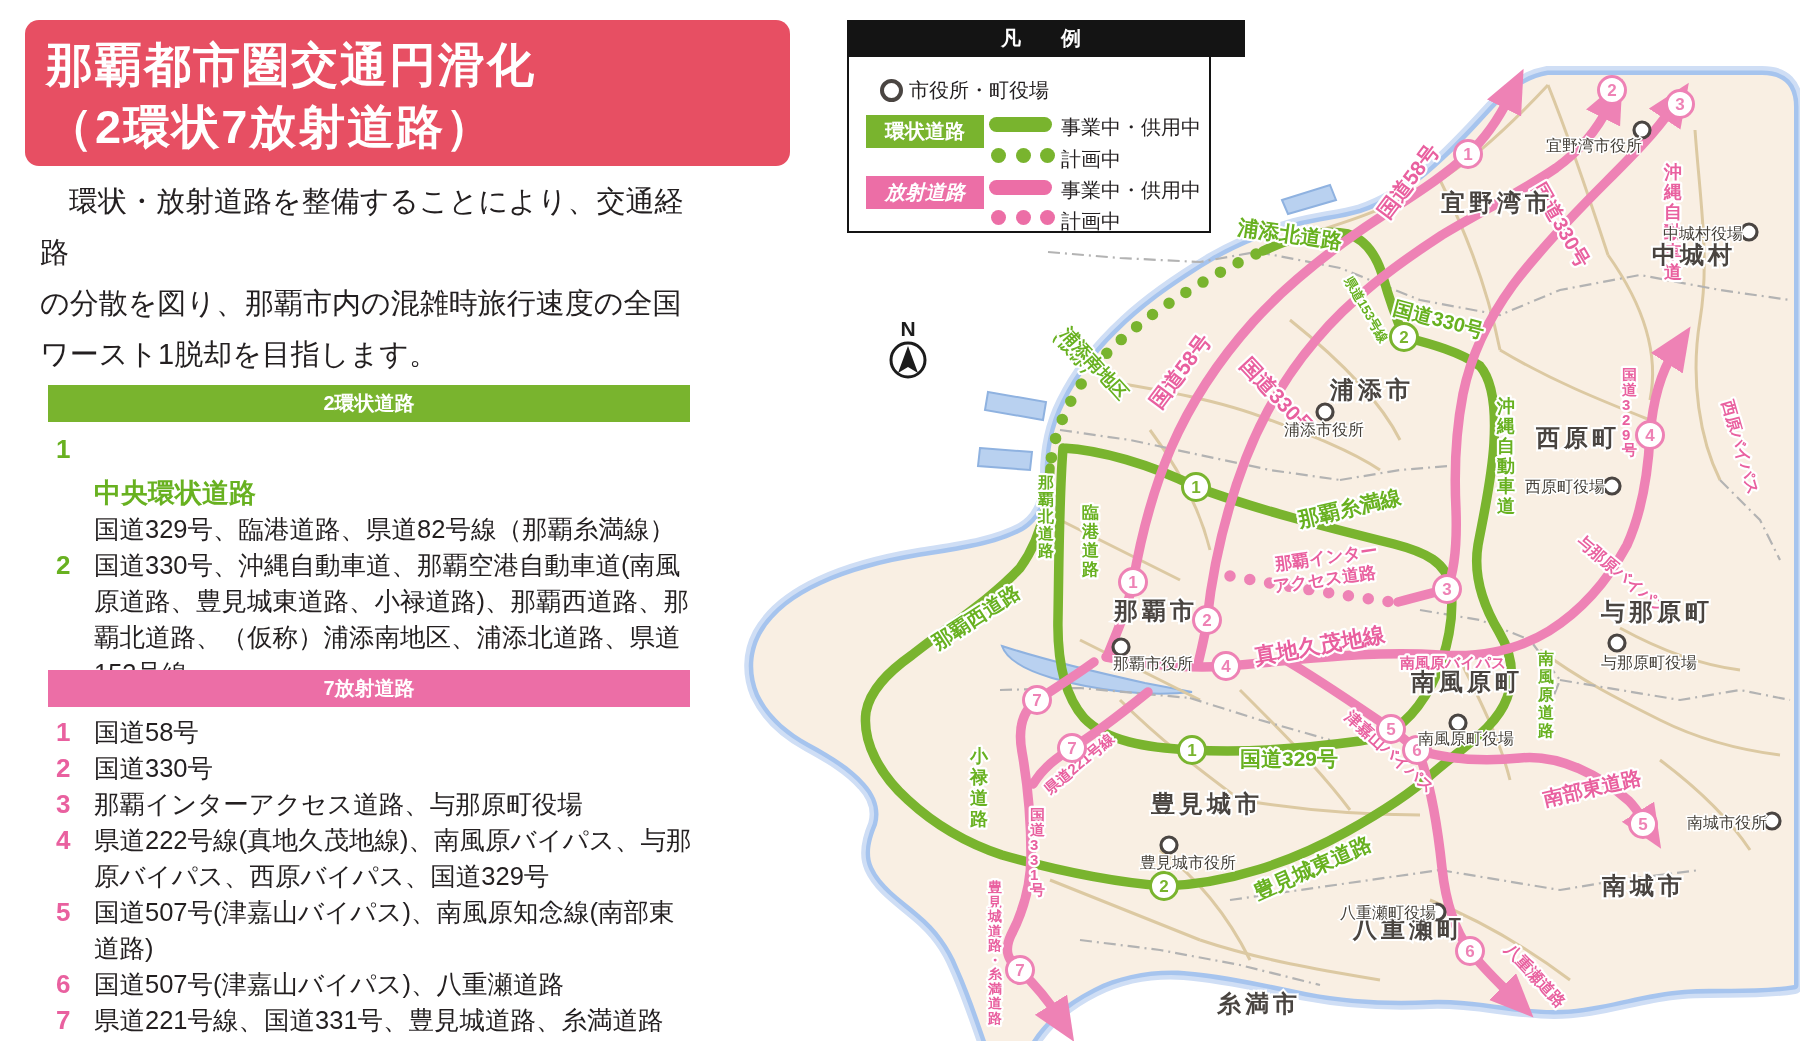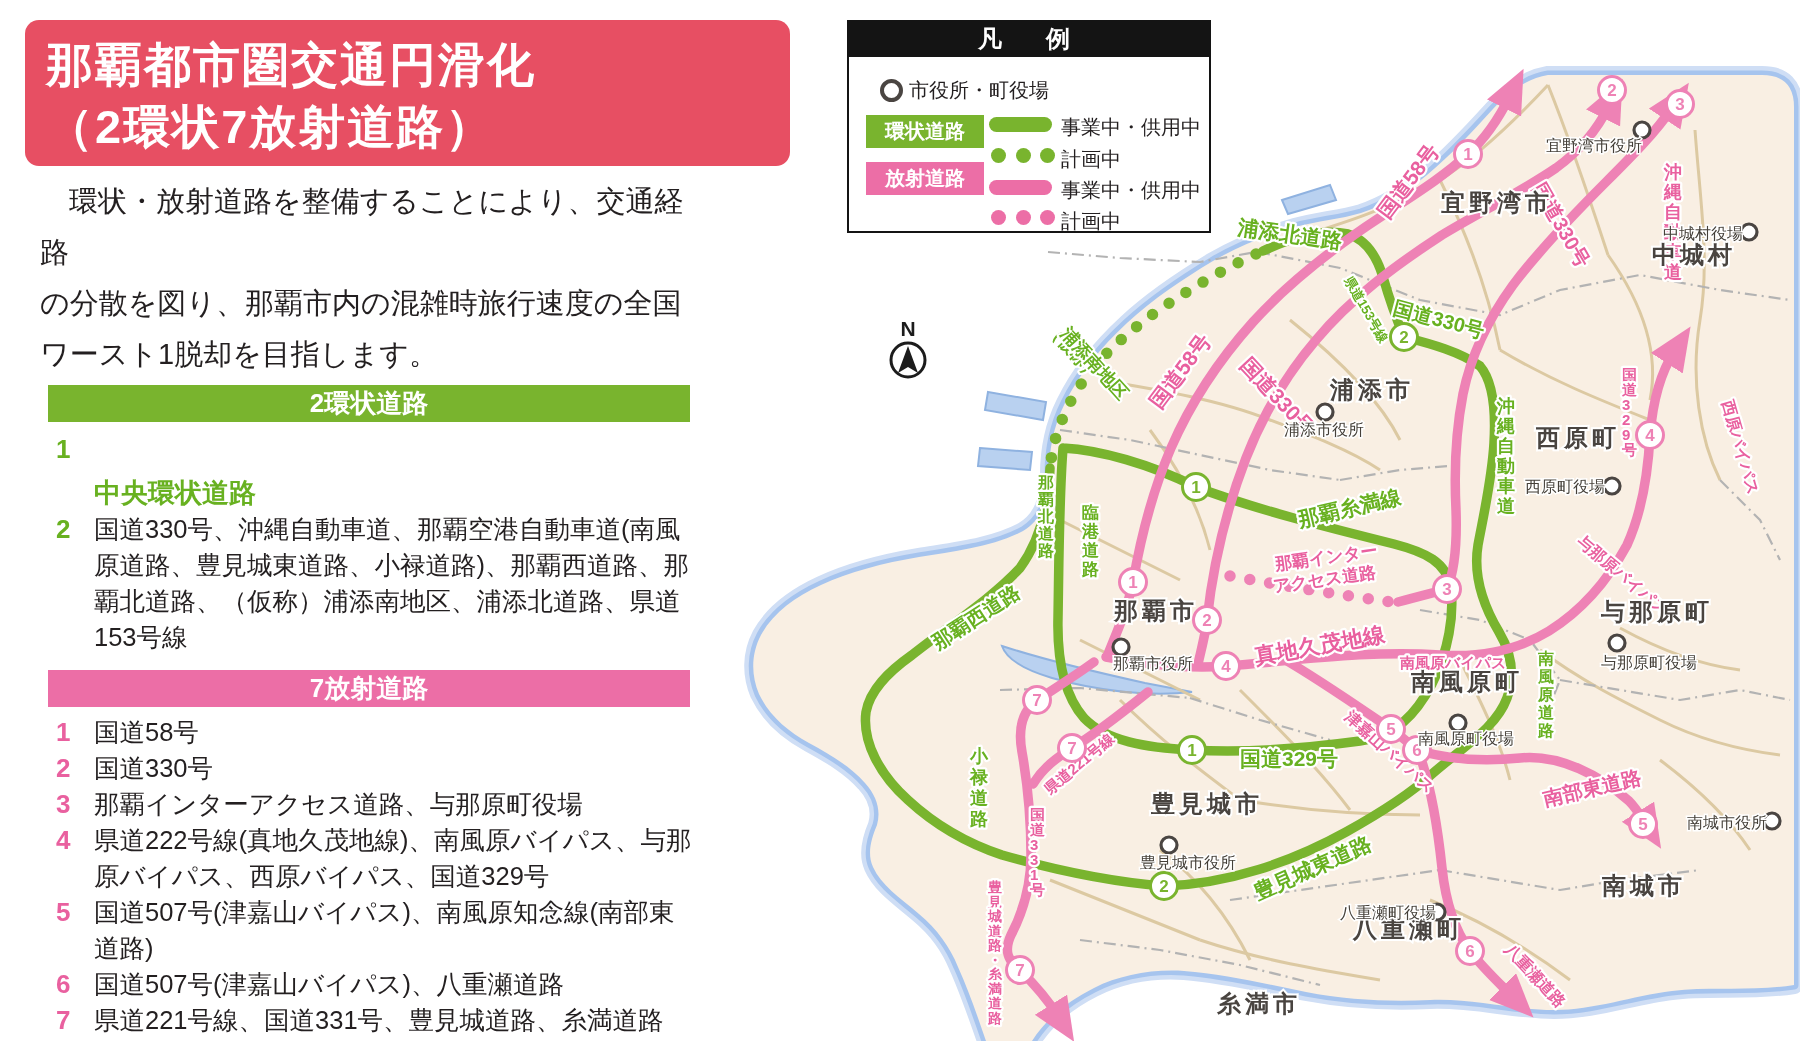--- a/index.html
+++ b/index.html
@@ -13,50 +13,50 @@
     background:#e74f63;border-radius:14px;color:#fff;font-weight:bold;
     font-size:47px;line-height:62px;padding:14px 0 0 21px;box-sizing:border-box;
     letter-spacing:2px;
   }
   .intro{
     position:absolute;left:40px;top:176px;width:665px;
     font-size:29px;line-height:51px;white-space:pre-line;color:#231f20;
   }
   .sec-bar{
     position:absolute;left:48px;width:642px;height:37px;color:#fff;
-    font-size:26px;font-weight:bold;text-align:center;line-height:37px;
+    font-size:20px;font-weight:bold;text-align:center;line-height:37px;
   }
   .sec-bar.green{top:385px;background:#79b42e;}
   .sec-bar.pink{top:670px;background:#ec6ea6;}
   .list{position:absolute;left:48px;width:650px;}
   .ring-list{top:431px;}
   .radial-list{top:714px;}
   .item{display:flex;align-items:flex-start;}
   .num{flex:0 0 46px;font-weight:bold;font-size:26px;line-height:36px;padding-left:8px;box-sizing:border-box;}
   .num.g{color:#68b120;}
   .num.p{color:#e9609f;}
   .body{width:600px;}
   .ititle{font-size:27px;font-weight:bold;color:#68b120;line-height:36px;margin-top:44px;}
   .idesc{font-size:25.5px;line-height:36px;color:#231f20;}
   .itext{width:600px;font-size:25.5px;line-height:36px;color:#231f20;}
   
   .legend{
     position:absolute;left:847px;top:20px;width:364px;height:213px;
     background:#fff;border:2px solid #141414;box-sizing:border-box;z-index:5;
   }
   .legend-header{
-    position:absolute;left:-2px;top:-2px;width:364px;height:37px;background:#141414;
-    color:#fff;font-size:24px;font-weight:bold;text-align:center;line-height:37px;letter-spacing:10px;
+    position:absolute;left:-2px;top:-2px;width:398px;height:37px;background:#141414;
+    color:#fff;font-size:20px;font-weight:bold;text-align:center;line-height:37px;letter-spacing:10px;
   }
   .lg-row-label{
     position:absolute;left:17px;width:118px;height:33px;color:#fff;font-size:20px;
     font-weight:bold;text-align:center;line-height:33px;
   }
   .lg-row-label.green{top:93px;background:#79b42e;}
-  .lg-row-label.pink{top:140px;background:#ec6ea6;}
+  .lg-row-label.pink{top:154px;background:#ec6ea6;font-style:italic;}
   .lg-circle{
     position:absolute;left:31px;top:57px;width:15px;height:15px;border:4px solid #4a4542;border-radius:50%;
   }
   .lg-text{position:absolute;font-size:20px;color:#231f20;}
   .lg-chip{position:absolute;left:140px;width:63px;height:15px;border-radius:8px;}
   .lg-chip.green{background:#79b42e;}
   .lg-chip.pink{background:#ec6ea6;}
   .lg-dots{position:absolute;left:142px;width:64px;height:15px;display:flex;justify-content:space-between;}
   .lg-dots i{width:15px;height:15px;border-radius:50%;display:block;}
   .lg-dots.green i{background:#79b42e;}
@@ -83,20 +83,21 @@
 の分散を図り、那覇市内の混雑時旅行速度の全国
 ワースト1脱却を目指します。</div>
 
 <div class="sec-bar green">2環状道路</div>
 
 <div class="list ring-list">
   <div class="item">
     <span class="num g">1</span>
     <div class="body">
       <div class="ititle">中央環状道路</div>
+      <div class="idesc">国道329号、臨港道路、県道82号線（那覇糸満線）</div>
     </div>
   </div>
   <div class="item">
     <span class="num g">2</span>
     <div class="body">
       <div class="idesc">国道330号、沖縄自動車道、那覇空港自動車道(南風原道路、豊見城東道路、小禄道路)、那覇西道路、那覇北道路、（仮称）浦添南地区、浦添北道路、県道153号線</div>
     </div>
   </div>
 </div>
 

